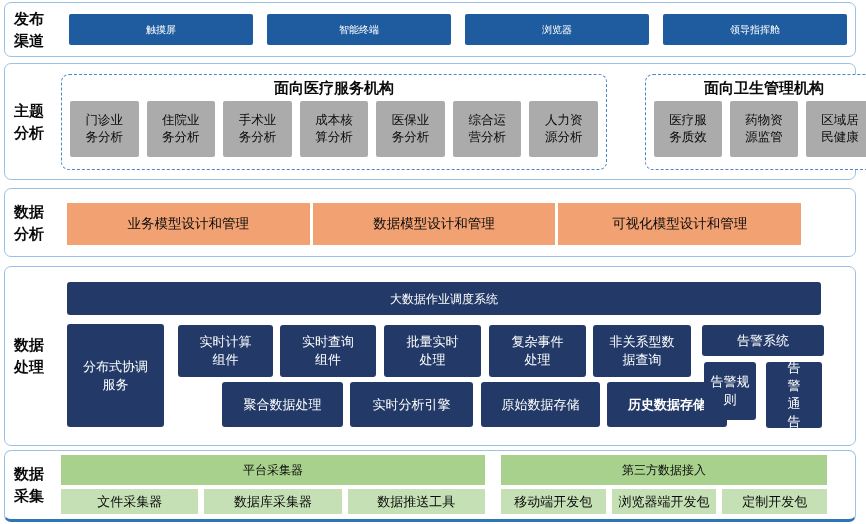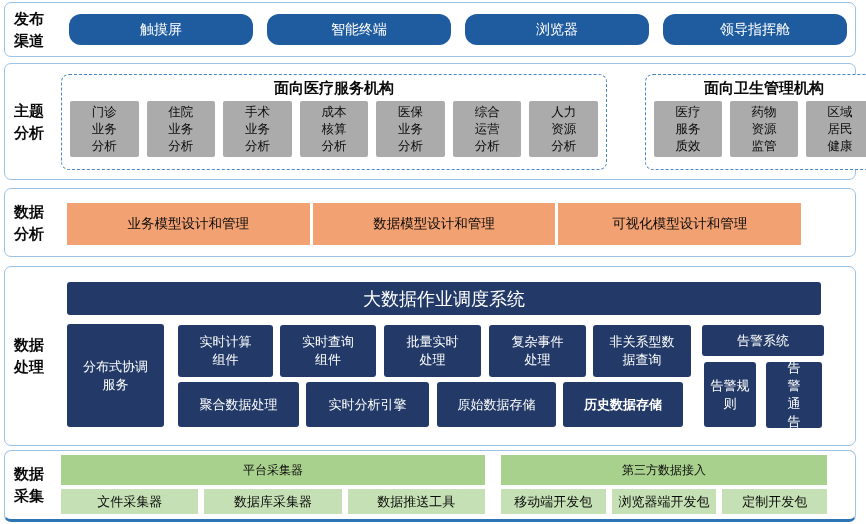--- a/index.html
+++ b/index.html
@@ -17,63 +17,63 @@
   .sec4{top:266px;height:180px;}
   .sec5{top:450px;height:72px;border-bottom:3px solid #2E75B6;}
   .sec-label{
     position:absolute;left:9px;top:50%;transform:translateY(-50%);
     width:32px;font-size:15px;line-height:22px;font-weight:600;color:#0a0a0a;
     word-break:break-all;
   }
   
   .channel-row{position:absolute;left:64px;top:11px;width:778px;height:31px;display:flex;gap:14px;}
   .channel-btn{
-    flex:1;background:#1F5C9F;color:#fff;font-size:14px;border-radius:12px;
+    flex:1;background:#1F5C9F;color:#fff;font-size:10px;border-radius:2px;
     display:flex;align-items:center;justify-content:center;white-space:nowrap;
   }
   
   .dash-group{
     position:absolute;top:10px;height:96px;border:1px dashed #4A86C8;border-radius:8px;
     box-sizing:border-box;background:#fff;
   }
   .dash-left{left:56px;width:546px;}
   .dash-right{left:608px;width:238px;margin-left:32px;}
   .group-title{height:26px;display:flex;align-items:center;justify-content:center;
     font-size:15px;font-weight:600;color:#0a0a0a;}
   .gray-row{display:flex;gap:8px;padding:0 8px;height:56px;}
   .gray-item{
     flex:1;background:#ABABAB;color:#0a0a0a;font-size:12.5px;line-height:17px;
     border-radius:2px;display:flex;align-items:center;justify-content:center;
-    text-align:center;padding:0 20px;box-sizing:border-box;word-break:break-all;
+    text-align:center;padding:0 14px;box-sizing:border-box;word-break:break-all;
   }
   
   .orange-row{position:absolute;left:62px;top:14px;width:734px;height:42px;display:flex;gap:3px;}
   .orange-bar{
     flex:1;background:#F2A173;color:#0a0a0a;font-size:13.5px;
     display:flex;align-items:center;justify-content:center;white-space:nowrap;
   }
   
   .navy{position:absolute;background:#233A68;color:#fff;border-radius:3px;
     display:flex;align-items:center;justify-content:center;text-align:center;
     font-size:13px;line-height:18px;box-sizing:border-box;word-break:break-all;}
-  .sched{left:62px;top:15px;width:754px;height:33px;font-size:18px;white-space:nowrap;}
+  .sched{left:62px;top:15px;width:754px;height:33px;font-size:12px;white-space:nowrap;}
   .coord{left:62px;top:57px;width:97px;height:103px;padding:0 13px;}
   .ra{top:58px;height:52px;padding:0 20px;}
   .ra1{left:173px;width:95px;}
   .ra2{left:275px;width:96px;padding-left:20px;}
   .ra3{left:379px;width:97px;}
   .ra4{left:484px;width:97px;}
   .ra5{left:588px;width:98px;padding:0 12px;}
-  .rb{top:115px;height:45px;white-space:nowrap;}
+  .rb{top:115px;height:45px;white-space:nowrap;margin-left:44px;}
   .rb1{left:173px;width:121px;}
   .rb2{left:301px;width:123px;}
   .rb3{left:432px;width:119px;}
   .rb4{left:558px;width:120px;font-weight:bold;}
   .alert-sys{left:697px;top:58px;width:122px;height:31px;white-space:nowrap;}
-  .alert-rules{left:699px;top:95px;width:52px;height:65px;padding:0 2px;}
+  .alert-rules{left:699px;top:95px;width:52px;height:58px;padding:0 2px;}
   .alert-notice{left:761px;top:95px;width:55px;height:66px;padding:0 28px;}
   
   .collect-group{position:absolute;top:4px;}
   .collect-left{left:56px;width:424px;}
   .collect-right{left:496px;width:326px;}
   .green-header{height:30px;background:#A9D18E;color:#0a0a0a;font-size:12px;
     display:flex;align-items:center;justify-content:center;white-space:nowrap;}
   .green-row{display:flex;gap:6px;margin-top:4px;height:25px;}
   .green-item{flex:1;background:#C5E0B4;color:#0a0a0a;font-size:13px;
     display:flex;align-items:center;justify-content:center;white-space:nowrap;}

